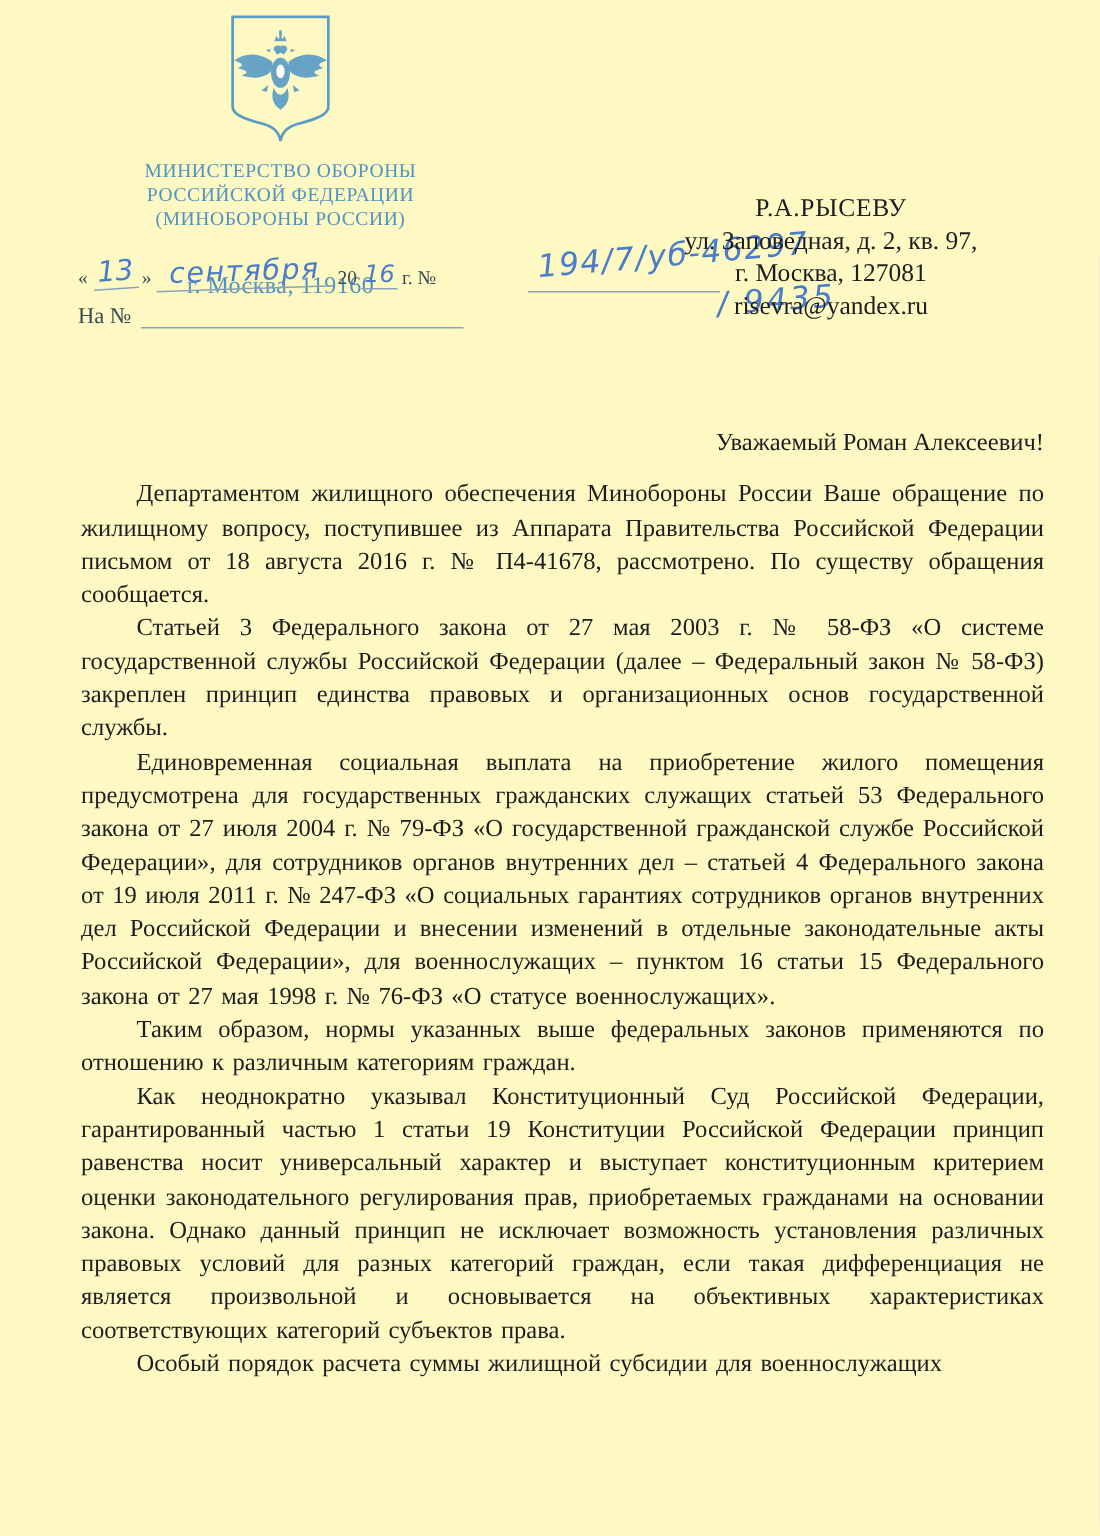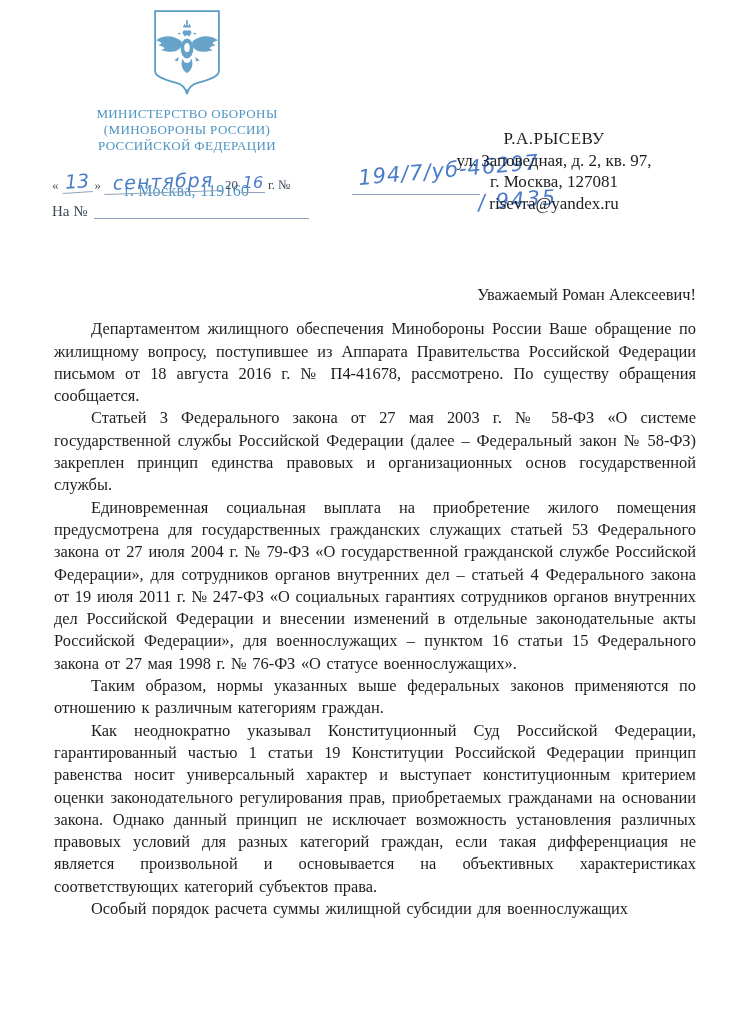--- a/index.html
+++ b/index.html
@@ -1,19 +1,19 @@
 <!DOCTYPE html>
 <html><head>
 <meta charset="utf-8">
 <style>
   html,body{margin:0;padding:0;background:#e8e8e8;}
   .page{
     position:relative;
     width:733px;height:1024px;
-    background:#ffffff;
+    background:#fef9c3;
     font-family:"Liberation Serif", serif;
     color:#1d1d1f;
     overflow:hidden;
     margin:0 auto;
     text-decoration:underline;
   }
   
   .letterhead{
     position:absolute;left:52px;top:6px;width:270px;
     text-align:center;
@@ -106,22 +106,22 @@
 
         <ellipse cx="45" cy="45" rx="3" ry="5" fill="#fefefe"></ellipse>
 
         <path d="M40 57 C38 64 39 69 45 73 C51 69 52 64 50 57 C48.5 61 46.5 62 45 62 C43.5 62 41.5 61 40 57 Z"></path>
 
         <path d="M36 55 l-5 4 4 1 z"></path>
         <path d="M54 55 l5 4 -4 1 z"></path>
       </g>
     </svg>
     <div class="org-line">МИНИСТЕРСТВО ОБОРОНЫ</div>
+    <div class="org-line">РОССИЙСКОЙ ФЕДЕРАЦИИ</div>
     <div class="org-line">(МИНОБОРОНЫ РОССИИ)</div>
-    <div class="org-line">РОССИЙСКОЙ ФЕДЕРАЦИИ</div>
     <div class="city-line">г. Москва, 119160</div>
   </div>
 
   <div class="dateline">
     <span>«</span>
     <span class="slot hw hw-day">13</span>
     <span>»</span>
     <span class="slot hw hw-month">сентября</span>
     <span>20</span>
     <span class="slot hw hw-year">16</span>

